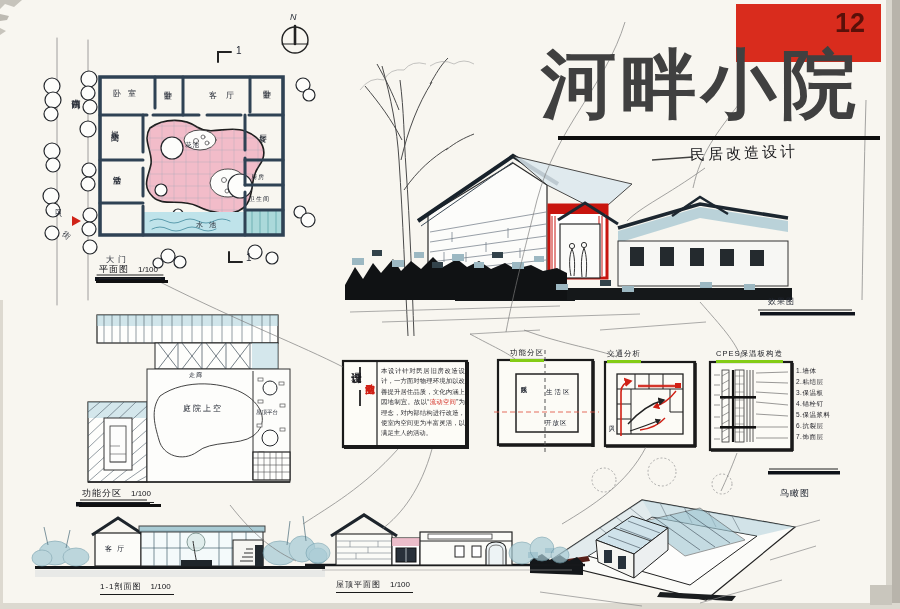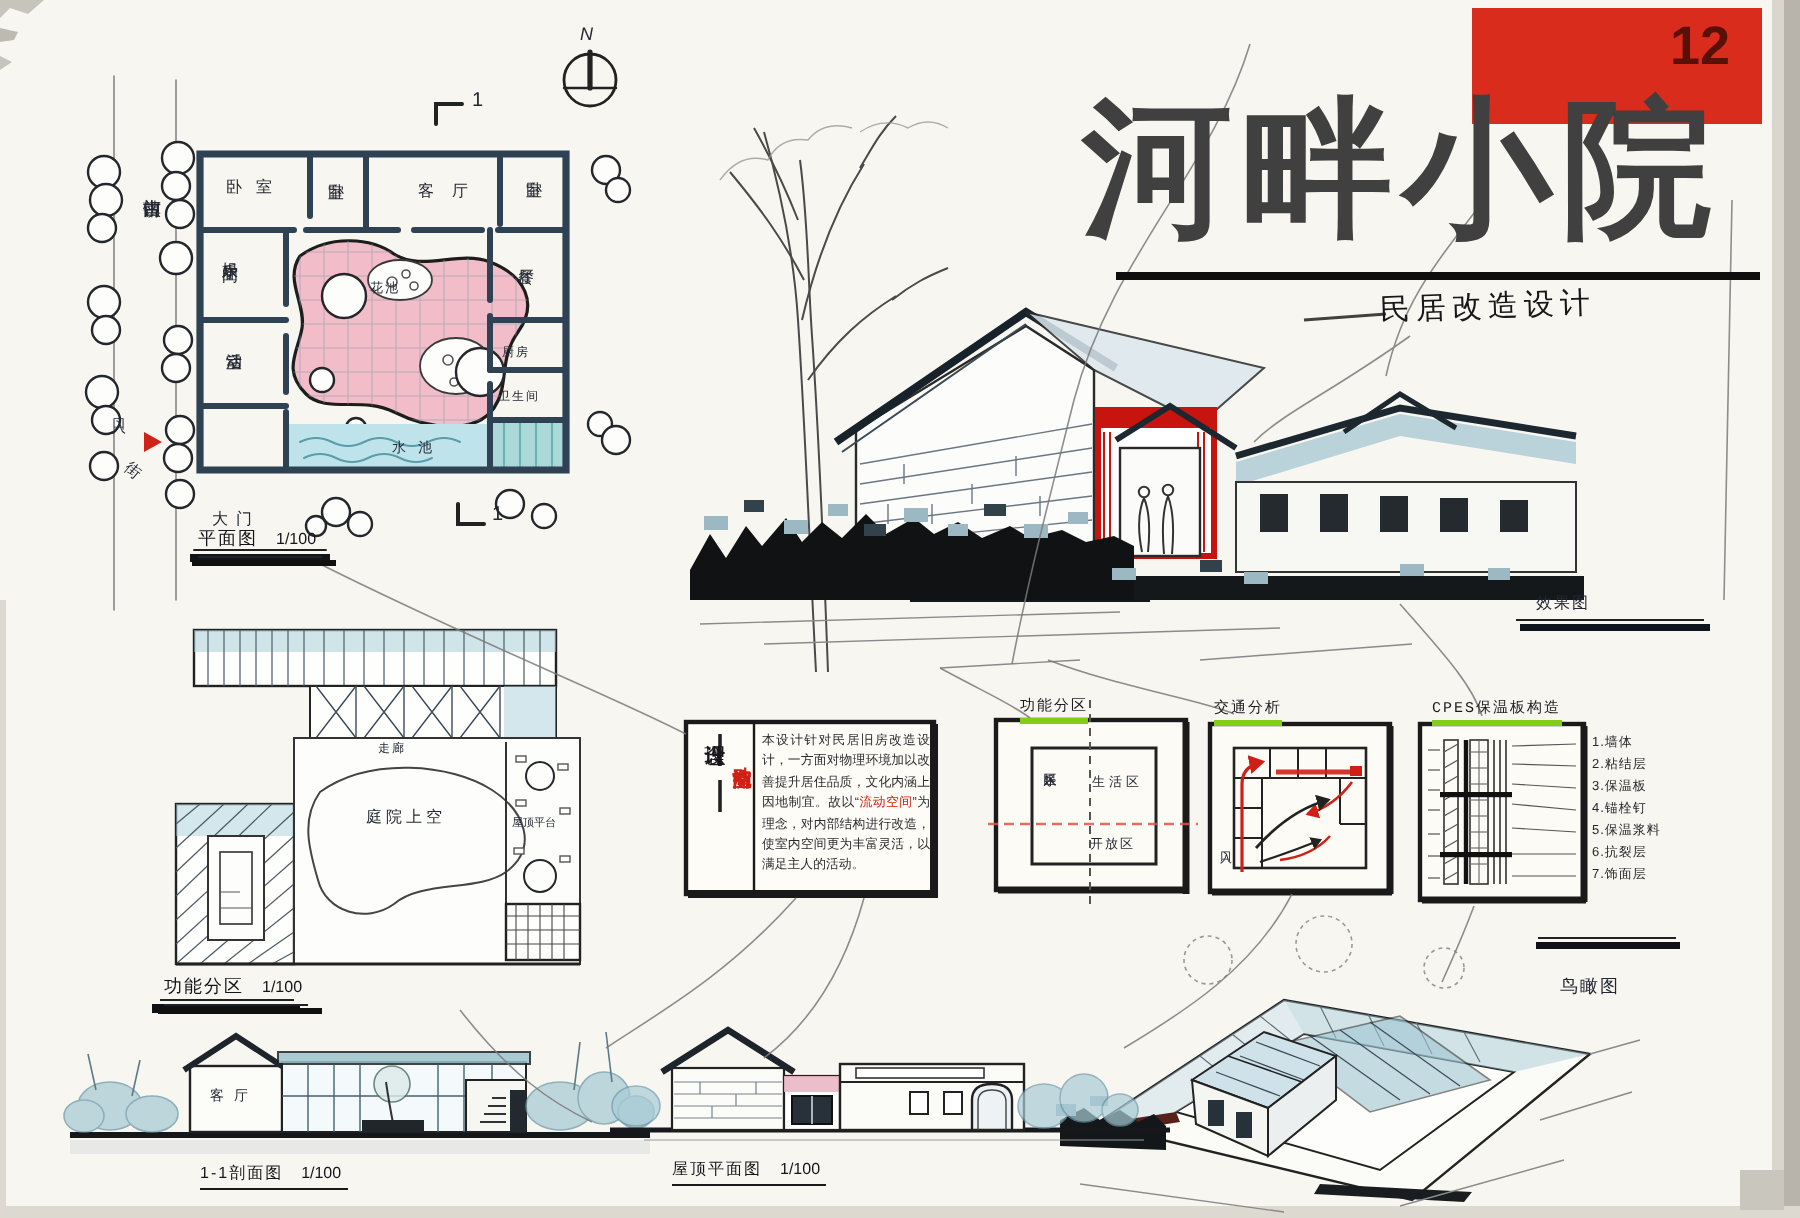--- a/index.html
+++ b/index.html
@@ -664,40 +664,40 @@
   <span class="lbl v" style="left:60px;top:92px;font-size:9px;line-height:32px;">古镇南门</span>
   <span class="lbl v" style="left:53px;top:204px;font-size:7px;line-height:11px;">入口</span>
   <span class="lbl" style="left:62px;top:232px;font-size:8px;transform:rotate(40deg);">街</span>
   <span class="lbl" style="left:290px;top:13px;font-size:9px;font-style:italic;">N</span>
   <span class="lbl" style="left:236px;top:46px;font-size:10px;">1</span>
   <span class="lbl" style="left:246px;top:253px;font-size:10px;">1</span>
   <div class="cap" style="left:99px;top:263px;">
     <span>平面图</span><span class="scale">1/100</span>
   </div>
 
-  <span class="lbl" style="left:183px;top:405px;font-size:8px;letter-spacing:2px;">庭院上空</span>
+  <span class="lbl" style="left:183px;top:405px;font-size:8px;letter-spacing:2px;font-family:Liberation Mono, monospace;">庭院上空</span>
   <span class="lbl" style="left:189px;top:372px;font-size:6px;">走廊</span>
   <span class="lbl" style="left:256px;top:410px;font-size:5.5px;letter-spacing:0;">屋顶平台</span>
   <div class="cap" style="left:82px;top:487px;">
     <span>功能分区</span><span class="scale">1/100</span>
   </div>
 
   <span class="concept-head v">设计理念</span>
   <span class="concept-key v">流动空间</span>
   <div class="concept-body"><span>本设计针对民居旧房改造设计，一方面对物理环境加以改善提升居住品质，文化内涵上因地制宜。故以“</span><span class="kw">流动空间</span><span>”为理念，对内部结构进行改造，使室内空间更为丰富灵活，以满足主人的活动。</span></div>
 
   <span class="dcap" style="left:510px;top:348px;">功能分区</span>
   <span class="lbl v" style="left:519px;top:381px;font-size:6.5px;line-height:10px;">娱乐区</span>
   <span class="lbl" style="left:546px;top:389px;font-size:6.5px;letter-spacing:2px;">生活区</span>
   <span class="lbl" style="left:545px;top:420px;font-size:6.5px;letter-spacing:1px;">开放区</span>
 
   <span class="dcap" style="left:607px;top:349px;">交通分析</span>
   <span class="lbl v" style="left:607px;top:421px;font-size:6px;line-height:9px;">入口</span>
 
-  <span class="dcap" style="left:716px;top:349px;font-family:Liberation Mono, monospace;">CPES保温板构造</span>
+  <span class="dcap" style="left:716px;top:349px;">CPES保温板构造</span>
   <span class="legend-item" style="top:367px;">1.墙体</span>
   <span class="legend-item" style="top:378px;">2.粘结层</span>
   <span class="legend-item" style="top:389px;">3.保温板</span>
   <span class="legend-item" style="top:400px;">4.锚栓钉</span>
   <span class="legend-item" style="top:411px;">5.保温浆料</span>
   <span class="legend-item" style="top:422px;">6.抗裂层</span>
   <span class="legend-item" style="top:433px;">7.饰面层</span>
 
   <span class="lbl" style="left:768px;top:298px;font-size:8px;">效果图</span>
   <span class="lbl" style="left:780px;top:457px;font-size:9px;margin-top:32px;">鸟瞰图</span>

